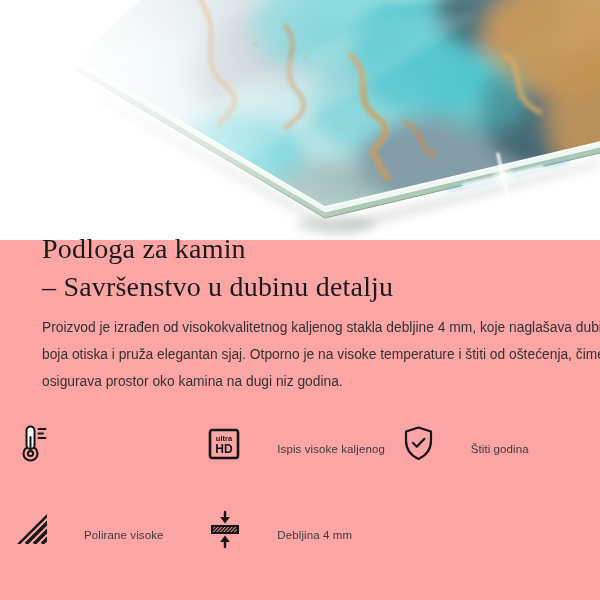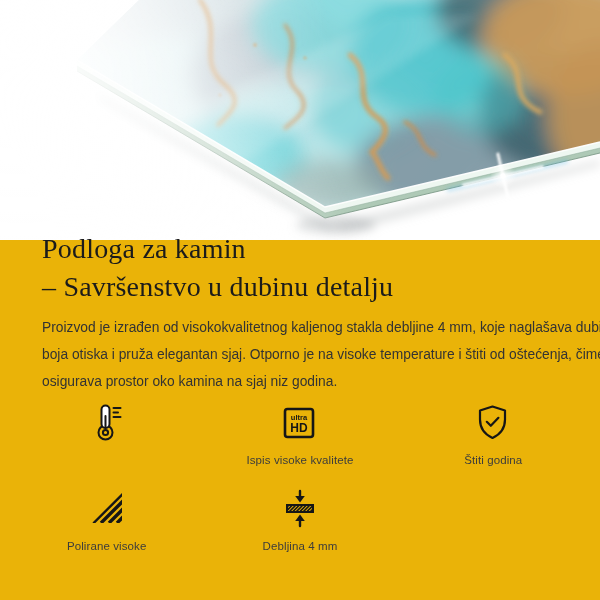--- a/index.html
+++ b/index.html
@@ -1,27 +1,27 @@
 <!DOCTYPE html>
 <html><head>
 <meta charset="utf-8">
 <style>
   html,body{margin:0;padding:0;background:#ffffff;}
-  .stage{position:relative;width:600px;height:600px;overflow:hidden;background:#eab308;
+  .stage{position:relative;width:600px;height:600px;overflow:hidden;background:#fca5a5;
          font-family:"Liberation Sans",sans-serif;}
   .hero{position:absolute;top:0;left:0;width:600px;height:240px;}
   .content{position:absolute;left:42px;top:230px;width:540px;}
   .title{margin:0;font-family:"Liberation Serif",serif;font-size:28px;line-height:38px;
          font-weight:400;color:#1b1b1b;letter-spacing:0.2px;}
   .title span{display:block;}
   .desc{margin-top:8px;}
   .desc div{font-size:13.8px;line-height:27px;color:#333333;white-space:nowrap;}
   .features{position:absolute;top:402px;left:10px;width:580px;display:grid;
             grid-template-columns:repeat(3,1fr);grid-auto-rows:86px;}
-  .feature{display:flex;flex-direction:column;align-items:center;}
+  .feature{display:flex;flex-direction:row;align-items:center;gap:30px;}
   .ic{width:44px;height:44px;display:block;}
   .lb{margin-top:8px;font-size:11.5px;color:#3c3c3c;letter-spacing:0.1px;text-align:center;}
   .ic svg{display:block;}
   .icstroke{stroke:#161616;fill:none;stroke-linecap:round;stroke-linejoin:round;}
 </style>
 </head>
 <body>
 
 <div class="stage">
 
@@ -131,21 +131,21 @@
   </div>
 
   <div class="content">
     <h1 class="title">
       <span>Podloga za kamin</span>
       <span>– Savršenstvo u dubinu detalju</span>
     </h1>
     <div class="desc">
       <div>Proizvod je izrađen od visokokvalitetnog kaljenog stakla debljine 4 mm, koje naglašava dubinu</div>
       <div>boja otiska i pruža elegantan sjaj. Otporno je na visoke temperature i štiti od oštećenja, čime</div>
-      <div>osigurava prostor oko kamina na sjaj niz godina.</div>
+      <div>osigurava prostor oko kamina na dugi niz godina.</div>
     </div>
   </div>
 
   <div class="features">
 
     <div class="feature">
       <span class="ic">
         <svg width="44" height="44" viewBox="0 0 44 44">
           <g class="icstroke" stroke-width="2">
             <circle cx="20.5" cy="30.5" r="7"></circle>
@@ -162,21 +162,21 @@
 
     <div class="feature">
       <span class="ic">
         <svg width="44" height="44" viewBox="0 0 44 44">
           <rect x="7" y="7" width="28" height="28" rx="2.5" class="icstroke" stroke-width="2.6"></rect>
           <text x="21" y="18" text-anchor="middle" font-family="Liberation Sans, sans-serif" font-size="7.5" font-weight="700" fill="#161616">ultra</text>
           <text x="21" y="30" text-anchor="middle" font-family="Liberation Sans, sans-serif" font-size="12" font-weight="700" fill="#161616">HD</text>
         </svg>
       </span>
 
-      <span class="lb">Ispis visoke kvalitete</span>
+      <span class="lb">Ispis visoke kaljenog</span>
     </div>
 
     <div class="feature">
       <span class="ic">
         <svg width="44" height="44" viewBox="0 0 44 44">
           <g class="icstroke" stroke-width="2.2">
             <path d="M21.5 4.5 L34 8.5 L34 17.5 C34 26.5 29 32.5 21.5 36 C14 32.5 9 26.5 9 17.5 L9 8.5 Z"></path>
             <path d="M15.8 19.8 L19.8 23.8 L27.4 15.8"></path>
           </g>
         </svg>

